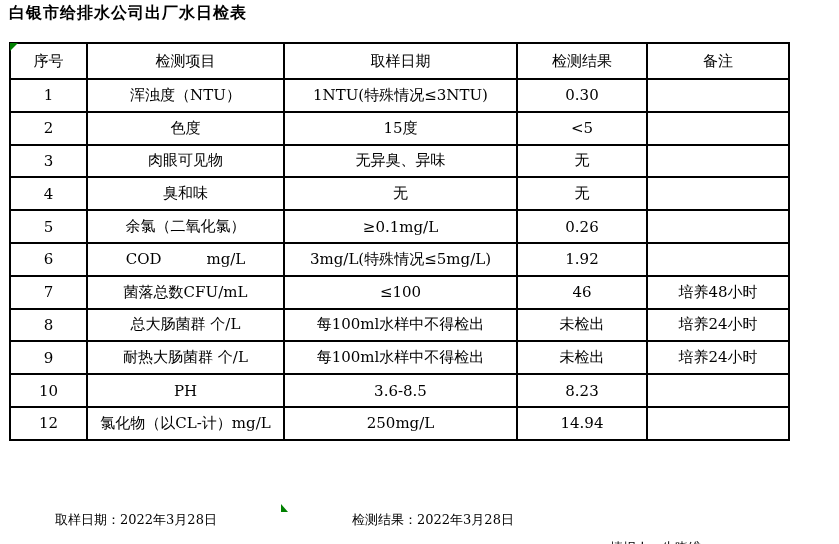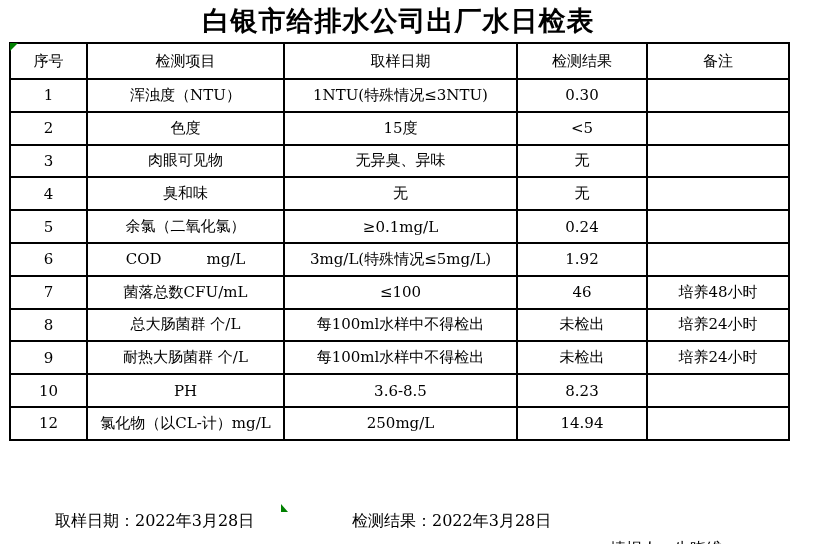--- a/index.html
+++ b/index.html
@@ -3,21 +3,21 @@
 <meta charset="utf-8">
 <style>
   html,body { margin:0; padding:0; }
   body {
     width:839px; height:544px; position:relative; overflow:hidden;
     background:#ffffff; color:#000;
     font-family:"DejaVu Serif","Liberation Serif",serif;
   }
   .title {
     position:absolute; top:3px; left:9px; width:779px;
-    text-align:center; font-size:27px; font-weight:bold;
+    text-align:left; font-size:16px; font-weight:bold;
     letter-spacing:1px;
   }
   .tbl-wrap { position:absolute; left:9px; top:42px; }
   table { border-collapse:collapse; table-layout:fixed; width:779px; }
   th,td {
     border:2px solid #000; text-align:center; vertical-align:middle;
     font-size:15px; font-weight:normal; padding:0 2px;
     overflow:hidden; white-space:pre;
   }
   thead tr { height:36px; }
@@ -28,21 +28,21 @@
   col.c-res   { width:130px; }
   col.c-note  { width:142px; }
   .marker-tl {
     position:absolute; left:10px; top:43px; width:0; height:0;
     border-top:8px solid #008000; border-right:8px solid transparent;
   }
   .marker-bottom {
     position:absolute; left:281px; top:504px; width:0; height:0;
     border-bottom:8px solid #008000; border-right:7px solid transparent;
   }
-  .footer { position:absolute; top:511px; left:0; width:732px; height:26px; font-size:16px; }
+  .footer { position:absolute; top:511px; left:0; width:732px; height:26px; font-size:13px; }
   .footer span { position:absolute; white-space:pre; }
   .f-sample { left:55px; }
   .f-test   { left:352px; }
   .f-report { left:610px;margin-top:28px; }
 </style>
 </head>
 <body>
 
 <div class="title">白银市给排水公司出厂水日检表</div>
 
@@ -90,21 +90,21 @@
         <td>4</td>
         <td>臭和味</td>
         <td>无</td>
         <td>无</td>
         <td></td>
       </tr>
       <tr>
         <td>5</td>
         <td>余氯（二氧化氯）</td>
         <td>≥0.1mg/L</td>
-        <td>0.24</td>
+        <td>0.26</td>
         <td></td>
       </tr>
       <tr>
         <td>6</td>
         <td>COD　　　mg/L</td>
         <td>3mg/L(特殊情况≤5mg/L)</td>
         <td>1.92</td>
         <td></td>
       </tr>
       <tr>

